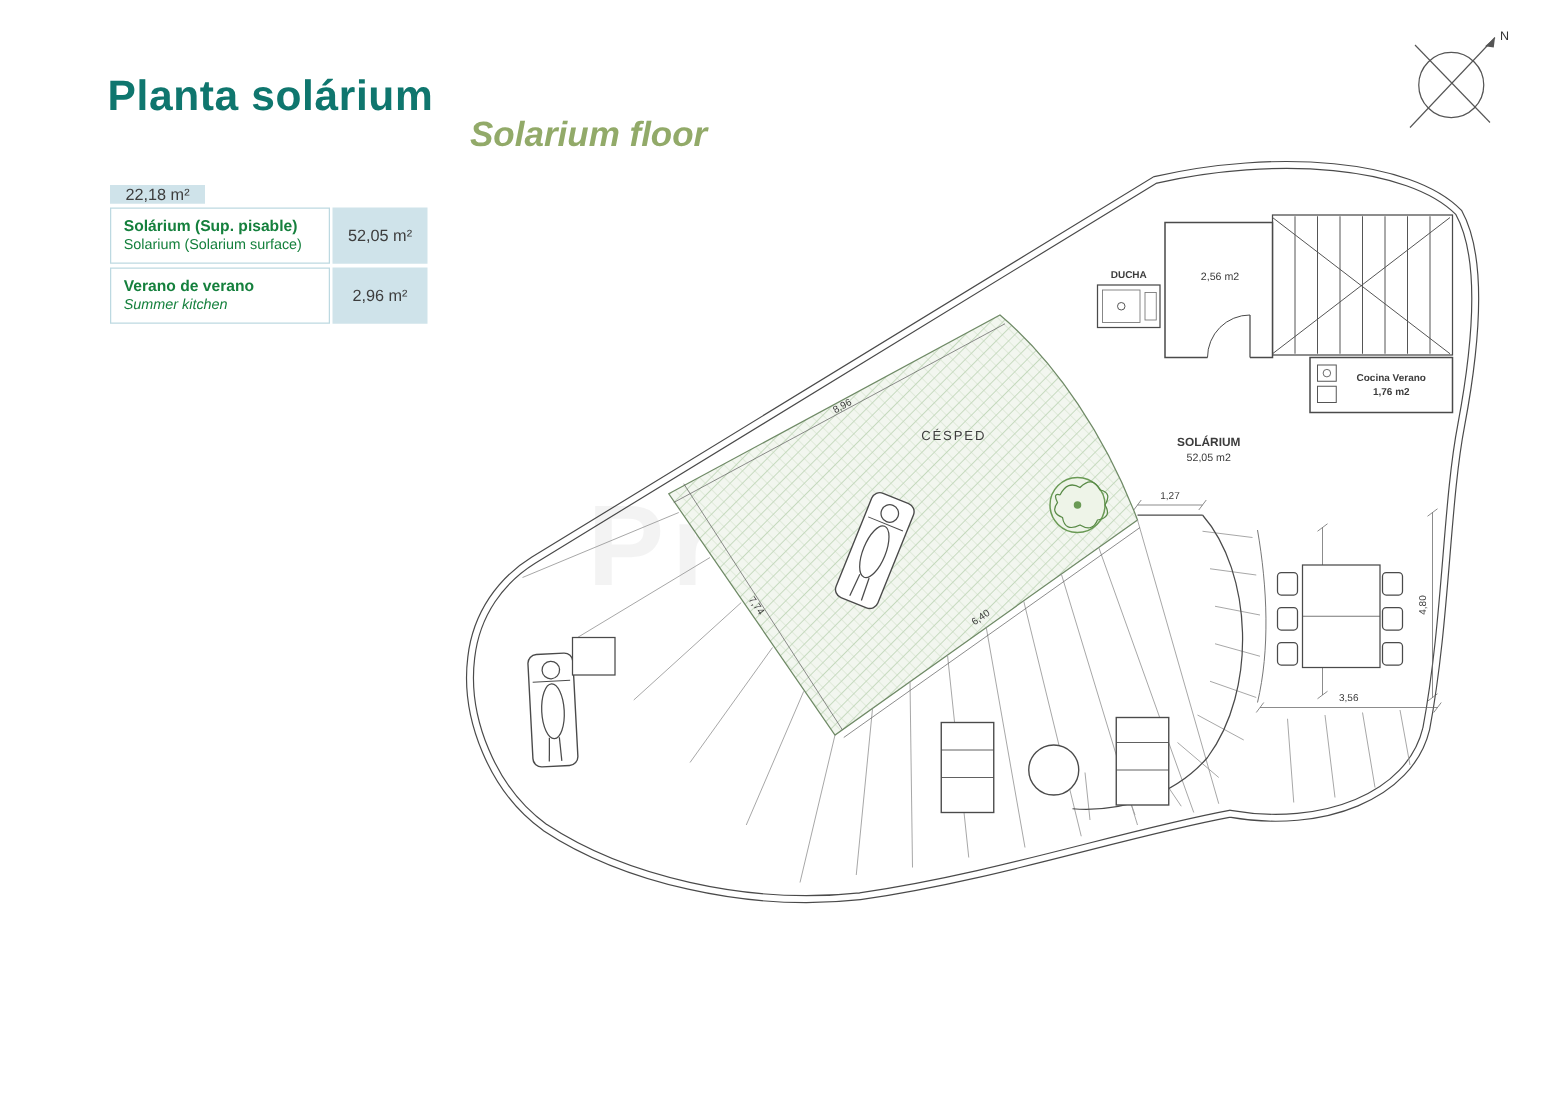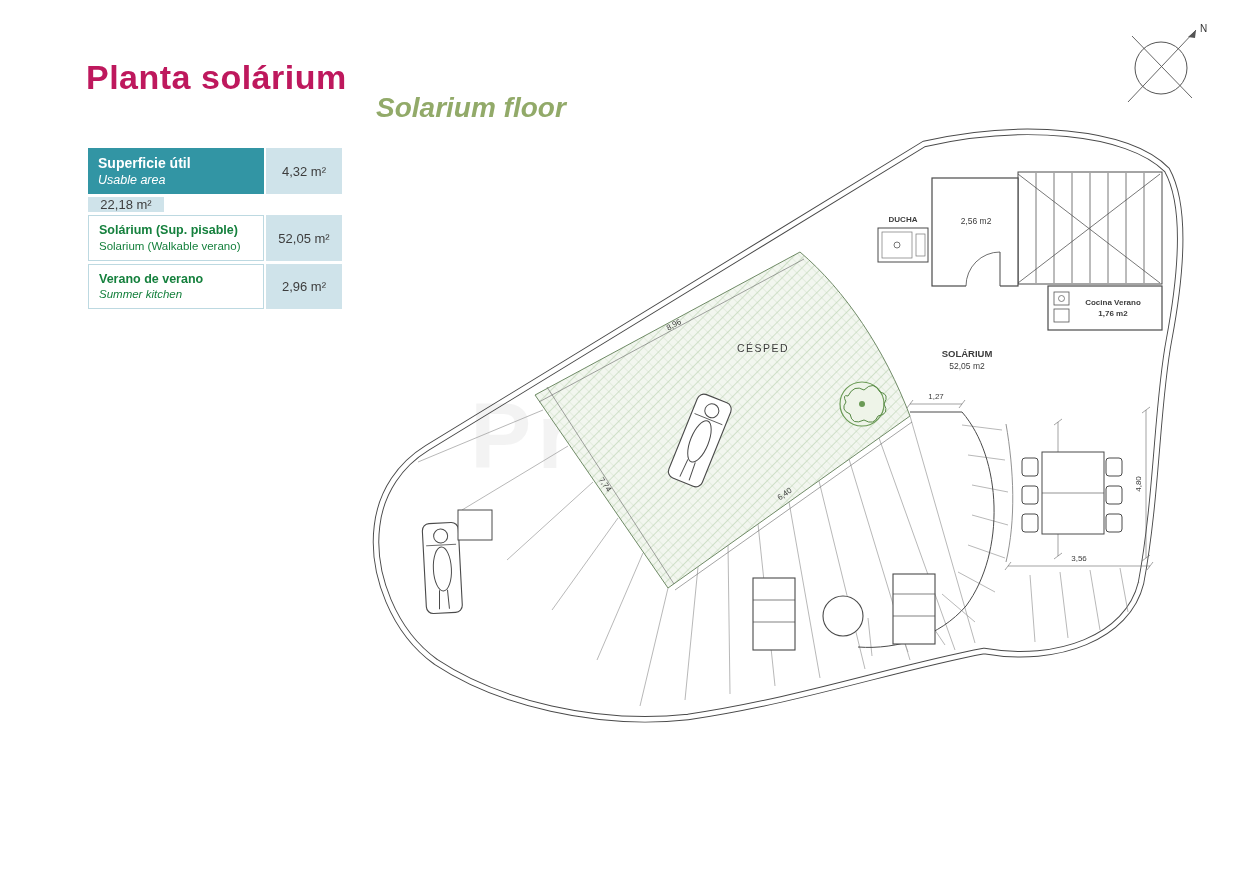--- a/index.html
+++ b/index.html
@@ -1,18 +1,18 @@
 <!DOCTYPE html>
 <html><head>
 <meta charset="utf-8">
 <style>
   html,body{margin:0;padding:0;background:#fff;font-family:"Liberation Sans",sans-serif;}
   .page{position:relative;width:1244px;height:879px;background:#ffffff;overflow:hidden;}
 
-  .title-es{position:absolute;left:86px;top:58px;font-size:34px;font-weight:700;color:#be185d;letter-spacing:.5px;}
+  .title-es{position:absolute;left:86px;top:58px;font-size:34px;font-weight:700;color:#0f766e;letter-spacing:.5px;}
   .title-en{position:absolute;left:376px;top:66px;font-size:28px;font-style:italic;font-weight:600;color:#92aa69;margin-top:26px;}
 
   .legend{position:absolute;left:88px;top:148px;width:256px;display:flex;flex-direction:column;gap:3px;}
   .lrow{display:flex;gap:2px;}
   .lcell{width:176px;flex:none;padding:6px 10px;box-sizing:border-box;}
   .teal .lcell{background:#3295a4;color:#ffffff;}
   .light .lcell{background:#ffffff;border:1px solid #bdd9e1;color:#15803d;}
   .l1{font-weight:700;font-size:14px;line-height:1.3;}
   .l2{font-size:12.5px;line-height:1.3;}
   .teal .l2{font-style:italic;}
@@ -36,33 +36,26 @@
   <svg class="compass-svg" width="126" height="106" viewBox="0 0 126 106">
     <line x1="20" y1="88" x2="88" y2="16" stroke="#555" stroke-width="0.9"></line>
     <line x1="24" y1="22" x2="84" y2="84" stroke="#555" stroke-width="0.9"></line>
     <circle cx="53" cy="54" r="26" fill="none" stroke="#555" stroke-width="1"></circle>
     <polygon points="88,16 80,23 87,24" fill="#555"></polygon>
     <text x="92" y="18" font-size="10" fill="#333">N</text>
   </svg>
 
   <div class="legend">
     <div class="lrow teal">
-      <div class="lcell">
-        <div class="l1">Superficie útil</div>
-        <div class="l2">Usable area</div>
-      </div>
-      <div class="lval">4,32 m²</div>
-    </div>
-    <div class="lrow teal">
       <div class="lval">22,18 m²</div>
     </div>
     <div class="lrow light">
       <div class="lcell">
         <div class="l1">Solárium (Sup. pisable)</div>
-        <div class="l2">Solarium (Walkable verano)</div>
+        <div class="l2">Solarium (Solarium surface)</div>
       </div>
       <div class="lval">52,05 m²</div>
     </div>
     <div class="lrow light">
       <div class="lcell">
         <div class="l1">Verano de verano</div>
         <div class="l2 it">Summer kitchen</div>
       </div>
       <div class="lval">2,96 m²</div>
     </div>

